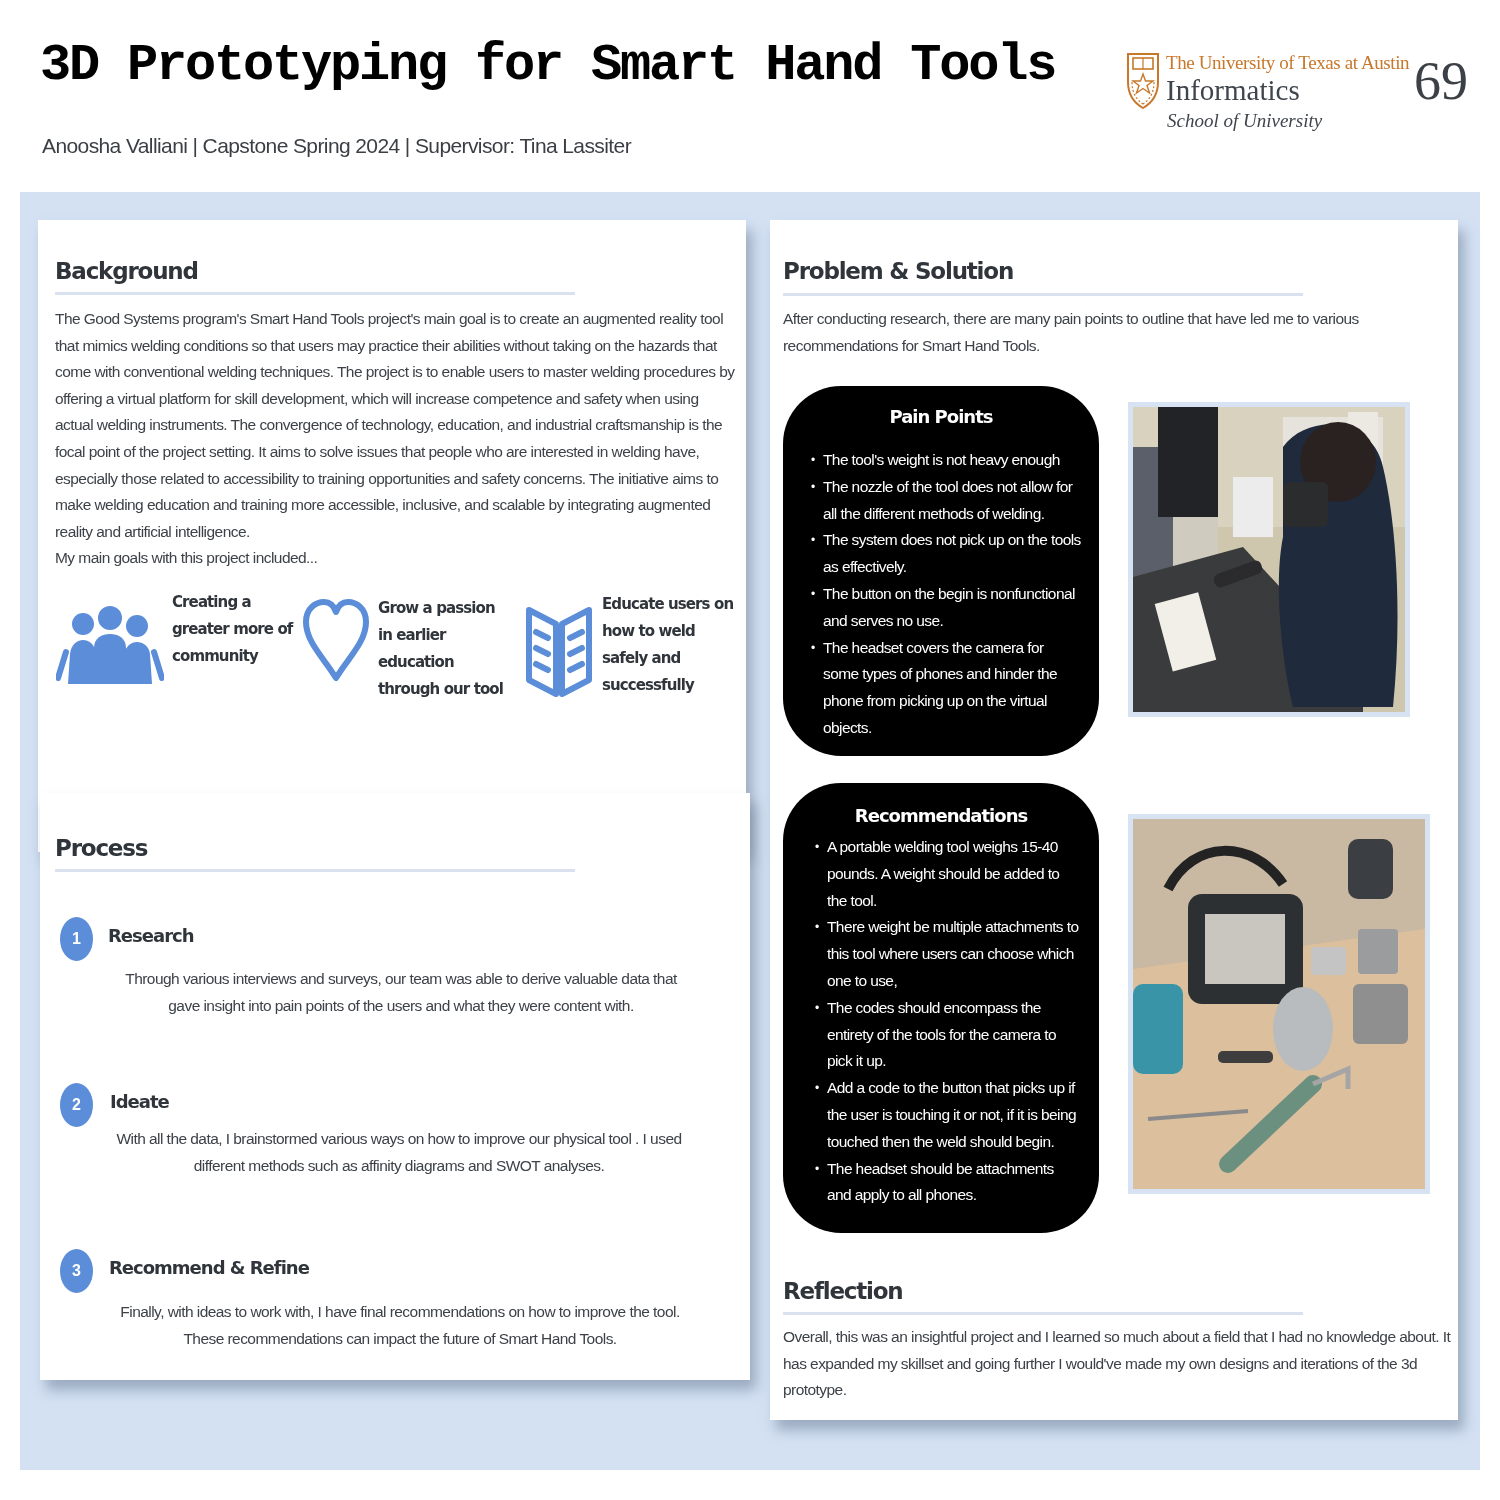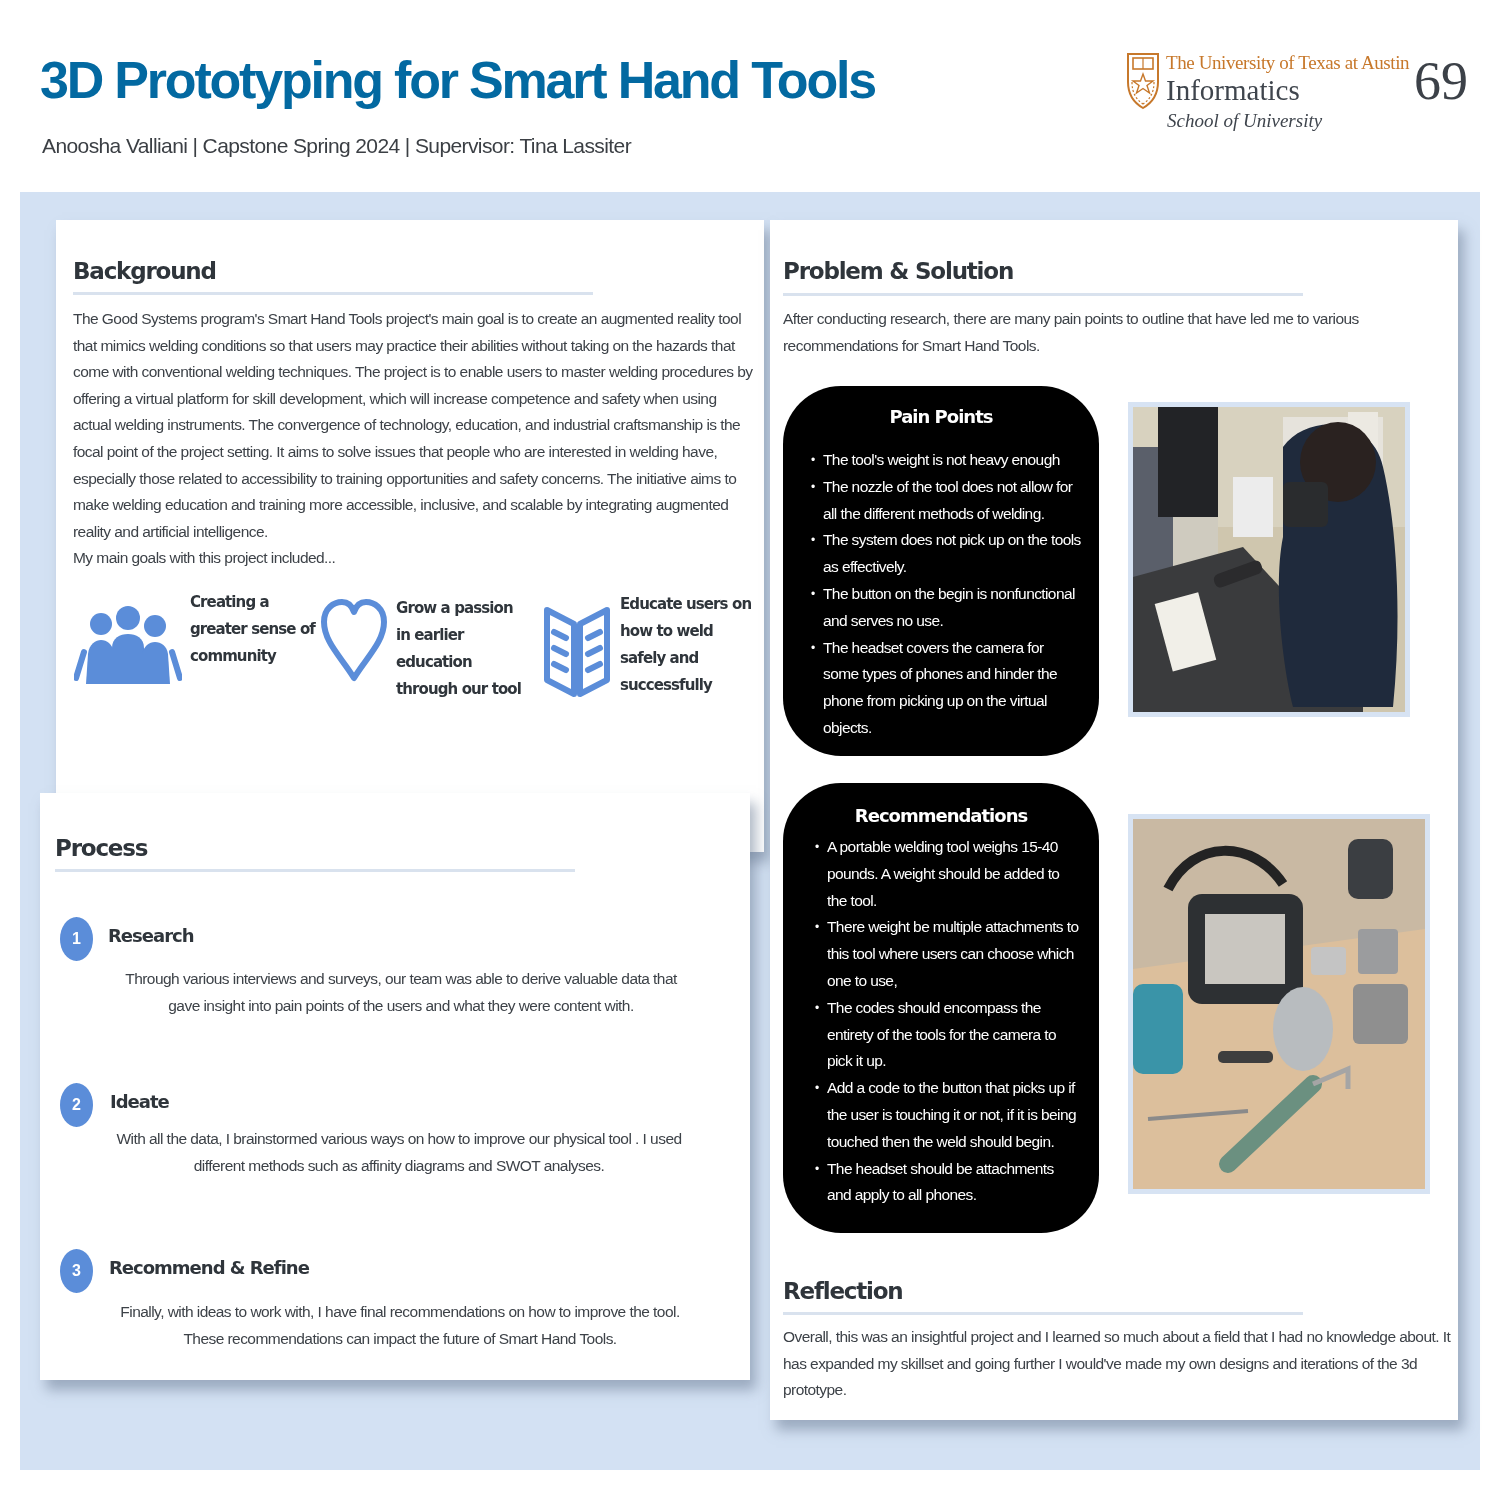--- a/index.html
+++ b/index.html
@@ -1,43 +1,43 @@
 <!DOCTYPE html>
 <html><head>
 <meta charset="utf-8">
 <style>
   * { box-sizing: border-box; margin: 0; padding: 0; }
   html, body { width: 1500px; height: 1500px; background: #ffffff; overflow: hidden; }
   body { position: relative; font-family: "Liberation Sans", sans-serif; color: #3a3f44; }
 
   .title {
-    position: absolute; left: 40px; top: 50px;
-    font-family: Liberation Sans, sans-serif; font-weight: bold;
-    font-size: 52px; letter-spacing: -2.2px; color: #0369a1;
+    position: absolute; left: 40px; top: 36px;
+    font-family: Liberation Mono, monospace; font-weight: bold;
+    font-size: 52px; letter-spacing: -2.2px; color: #000000;
   }
   .subtitle {
     position: absolute; left: 42px; top: 134px;
     font-size: 21px; color: #3b3f44; letter-spacing: -0.6px;
   }
   .logo { position: absolute; left: 1126px; top: 48px; width: 260px; height: 90px; }
   .logo .shield { position: absolute; left: 0; top: 4px; width: 34px; height: 58px; }
   .logo .univ { position: absolute; left: 40px; top: 4px; font-family: "Liberation Serif", serif; font-size: 19px; color: #c7782b; letter-spacing: -0.4px; white-space: nowrap; }
   .logo .inf { position: absolute; left: 40px; top: 26px; font-family: "Liberation Serif", serif; font-size: 29px; color: #3f454d; }
   .logo .school { position: absolute; left: 41px; top: 62px; font-family: "Liberation Serif", serif; font-style: italic; font-size: 19px; color: #3f454d; }
   .page-num { position: absolute; left: 1414px; top: 50px; font-family: "Liberation Serif", serif; font-size: 54px; color: #3c4148; }
 
   .bg-frame {
     position: absolute; left: 20px; top: 192px; width: 1460px; height: 1278px;
     background: #d3e1f3;
   }
   .card {
     position: absolute; background: #ffffff;
     box-shadow: 6px 10px 12px rgba(110,125,150,0.55);
   }
-  .card-bg { left: 56px; top: 220px; width: 708px; height: 632px; }
+  .card-bg { left: 38px; top: 220px; width: 708px; height: 632px; }
   .card-proc { left: 40px; top: 793px; width: 710px; height: 587px; text-align: center; }
   .card-prob { left: 770px; top: 220px; width: 688px; height: 1200px; }
 
   .sec-h {
     position: absolute; font-family: "DejaVu Sans", sans-serif; font-weight: bold;
     font-size: 23px; letter-spacing: -1.2px; color: #2f353b;
   }
   .sec-rule { position: absolute; height: 3px; background: #d9e2ee; width: 520px; }
 
   .para {
@@ -110,21 +110,21 @@
     <svg width="108" height="80" viewBox="0 0 108 80">
       <circle cx="27" cy="20" r="11" fill="#5b8dd9"></circle>
       <circle cx="54" cy="14" r="12" fill="#5b8dd9"></circle>
       <circle cx="81" cy="22" r="11" fill="#5b8dd9"></circle>
       <path d="M12 80 L14 50 C15 40 22 36 27 36 C33 36 38 40 40 48 L38 80 Z" fill="#5b8dd9"></path>
       <path d="M38 80 L38 44 C38 34 46 30 54 30 C62 30 70 34 70 44 L70 80 Z" fill="#5b8dd9"></path>
       <path d="M68 80 L68 50 C70 42 75 38 81 38 C87 38 93 42 94 50 L96 80 Z" fill="#5b8dd9"></path>
       <path d="M10 48 L2 74" stroke="#5b8dd9" stroke-width="6" stroke-linecap="round"></path>
       <path d="M98 48 L106 74" stroke="#5b8dd9" stroke-width="6" stroke-linecap="round"></path>
     </svg>
-    <div class="goal-text" style="margin-left:8px;width:130px;margin-top:-15px;">Creating a greater sense of community</div>
+    <div class="goal-text" style="margin-left:8px;width:130px;margin-top:-15px;">Creating a greater more of community</div>
   </div>
 
   <div class="goal" style="left:264px;top:384px;">
     <svg width="68" height="86" viewBox="0 0 68 86" style="margin-top:-6px;">
       <path d="M34 80 C22 60 4 44 4 24 C4 10 14 4 22 4 C28 4 32 8 34 14 C36 8 40 4 46 4 C54 4 64 10 64 24 C64 44 46 60 34 80 Z" fill="none" stroke="#5b8dd9" stroke-width="6" stroke-linejoin="round"></path>
     </svg>
     <div class="goal-text" style="margin-left:8px;width:130px;margin-top:-9px;">Grow a passion in earlier education through our tool</div>
   </div>
 
   <div class="goal" style="left:488px;top:384px;">

